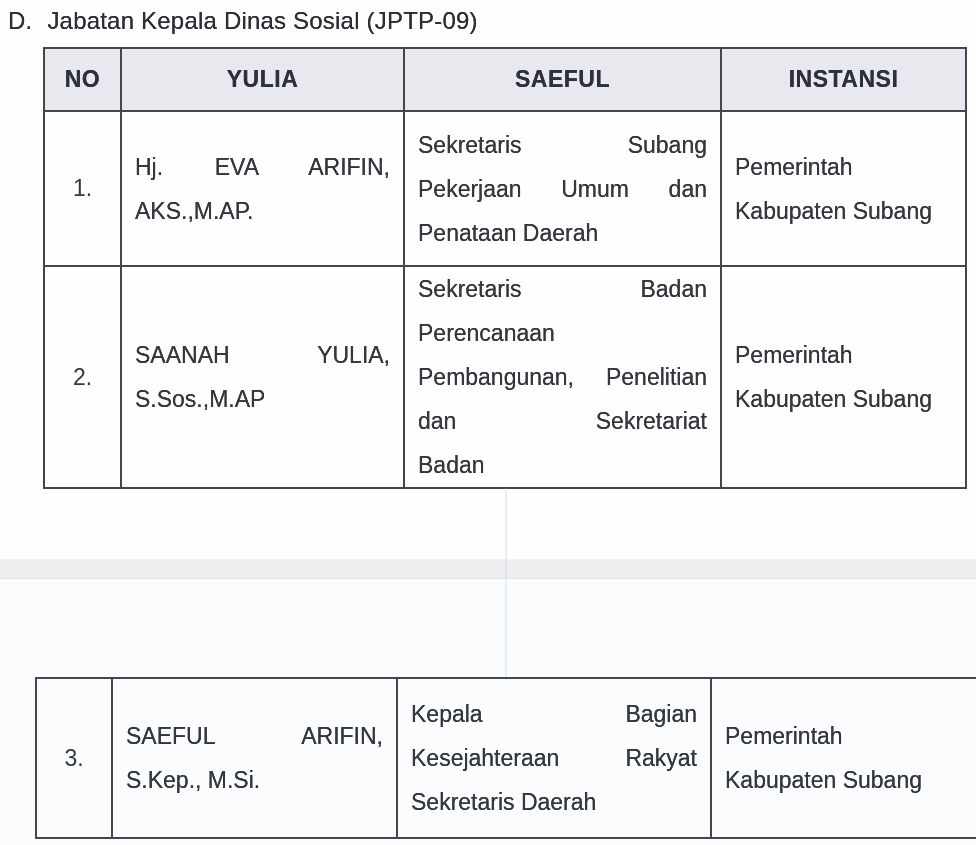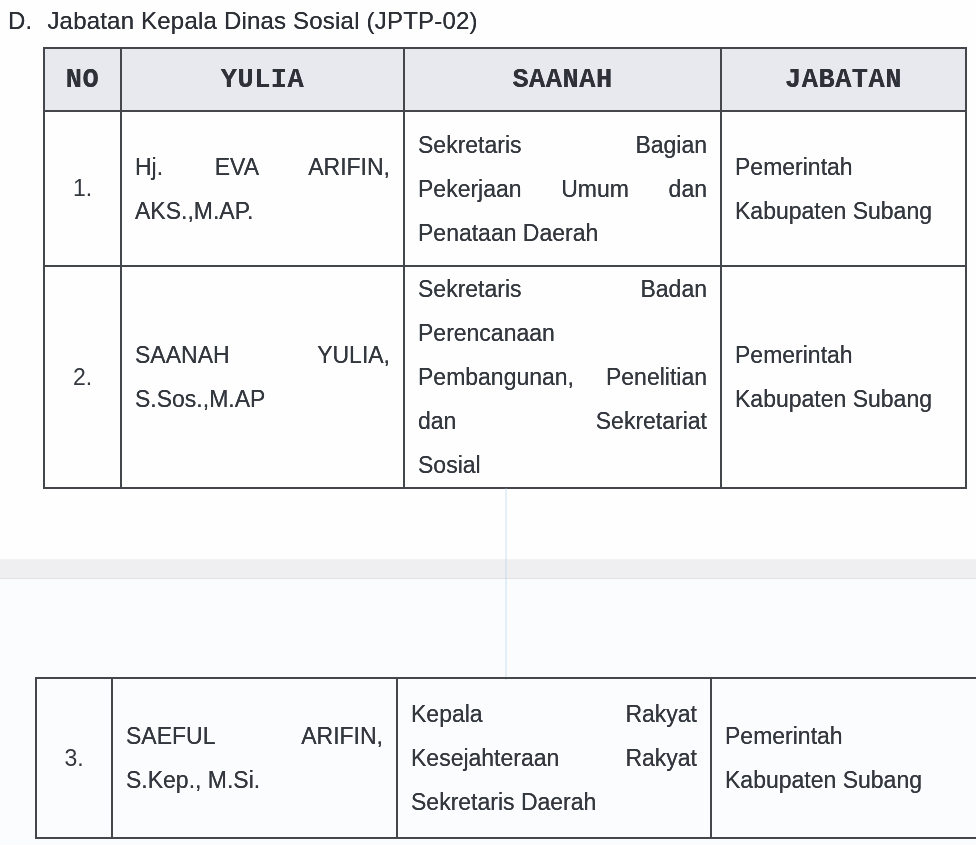--- a/index.html
+++ b/index.html
@@ -35,28 +35,27 @@
   }
   table.t1{left:43px;top:47px;width:922px;}
   table.t2{left:35px;top:677px;width:945px;}
   table.doc th, table.doc td{
     border:2px solid var(--border);
     vertical-align:middle;
     overflow:hidden;
   }
   table.doc th{
     background:var(--header-bg);
-    font-size:27px;
+    font-size:23px;
     font-weight:bold;
     text-align:center;
     letter-spacing:0.5px;
     height:59px;
     color:#2e3238;
     text-shadow:0 0 .5px #2e3238;
-    font-family:Liberation Mono, monospace;
   }
   td.cell-no{
     text-align:center;
     font-size:23px;
     padding:0 4px;
   }
   td.cell-lines{
     padding:0 13px;
     font-size:23px;
   }
@@ -89,67 +88,67 @@
     background:rgba(170,200,235,0.28);
   }
 </style>
 </head>
 <body>
 
 <div class="page">
 
   <div class="heading">
     <span>D.</span>
-    <span>Jabatan Kepala Dinas Sosial (JPTP-02)</span>
+    <span>Jabatan Kepala Dinas Sosial (JPTP-09)</span>
   </div>
 
   <table class="doc t1">
     <colgroup>
       <col style="width:77px">
         <col style="width:283px">
         <col style="width:317px">
         <col style="width:245px">
     </colgroup>
     <thead>
       <tr>
         <th>NO</th>
         <th>YULIA</th>
-        <th>SAANAH</th>
-        <th>JABATAN</th>
+        <th>SAEFUL</th>
+        <th>INSTANSI</th>
       </tr>
     </thead>
     <tbody>
       <tr class="row-1">
         <td class="cell-no">1.</td>
         <td class="cell-lines">
             <div class="jline">Hj. EVA ARIFIN,</div>
             <div class="jline">AKS.,M.AP.</div>
           </td>
         <td class="cell-lines">
-            <div class="jline">Sekretaris Bagian</div>
+            <div class="jline">Sekretaris Subang</div>
             <div class="jline">Pekerjaan Umum dan</div>
             <div class="jline">Penataan Daerah</div>
           </td>
         <td class="cell-lines">
             <div class="jline">Pemerintah</div>
             <div class="jline">Kabupaten Subang</div>
           </td>
       </tr>
       <tr class="row-2">
         <td class="cell-no">2.</td>
         <td class="cell-lines">
             <div class="jline">SAANAH YULIA,</div>
             <div class="jline">S.Sos.,M.AP</div>
           </td>
         <td class="cell-lines">
             <div class="jline">Sekretaris Badan</div>
             <div class="jline">Perencanaan</div>
             <div class="jline">Pembangunan, Penelitian</div>
             <div class="jline">dan Sekretariat</div>
-            <div class="jline">Sosial</div>
+            <div class="jline">Badan</div>
           </td>
         <td class="cell-lines">
             <div class="jline">Pemerintah</div>
             <div class="jline">Kabupaten Subang</div>
           </td>
       </tr>
     </tbody>
   </table>
 
   <div class="band"></div>
@@ -164,21 +163,21 @@
         <col style="width:270px">
     </colgroup>
     <tbody>
       <tr class="row-3">
         <td class="cell-no">3.</td>
         <td class="cell-lines">
             <div class="jline">SAEFUL ARIFIN,</div>
             <div class="jline">S.Kep., M.Si.</div>
           </td>
         <td class="cell-lines">
-            <div class="jline">Kepala Rakyat</div>
+            <div class="jline">Kepala Bagian</div>
             <div class="jline">Kesejahteraan Rakyat</div>
             <div class="jline">Sekretaris Daerah</div>
           </td>
         <td class="cell-lines">
             <div class="jline">Pemerintah</div>
             <div class="jline">Kabupaten Subang</div>
           </td>
       </tr>
     </tbody>
   </table>

